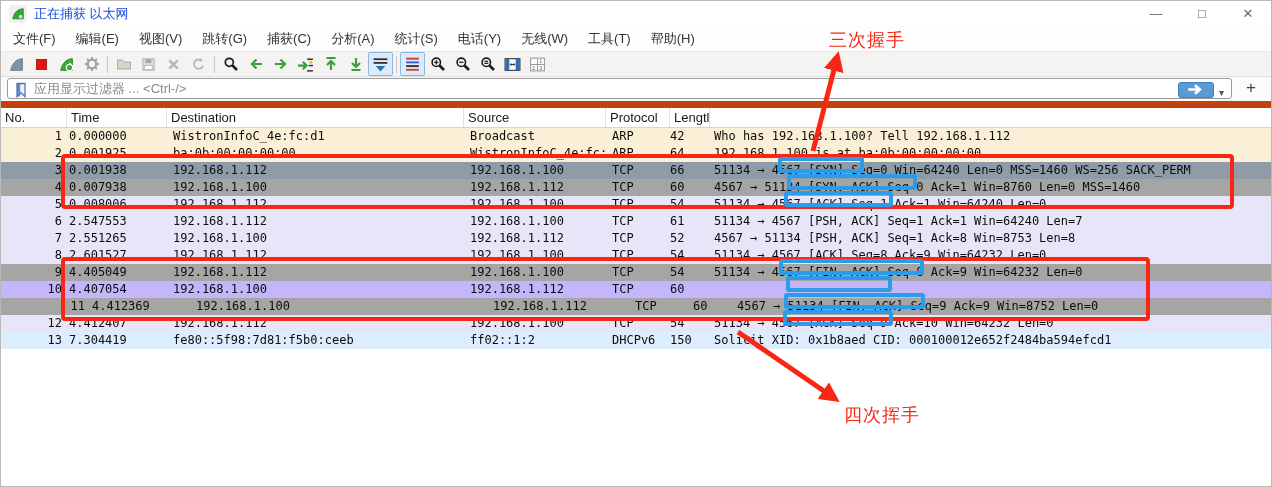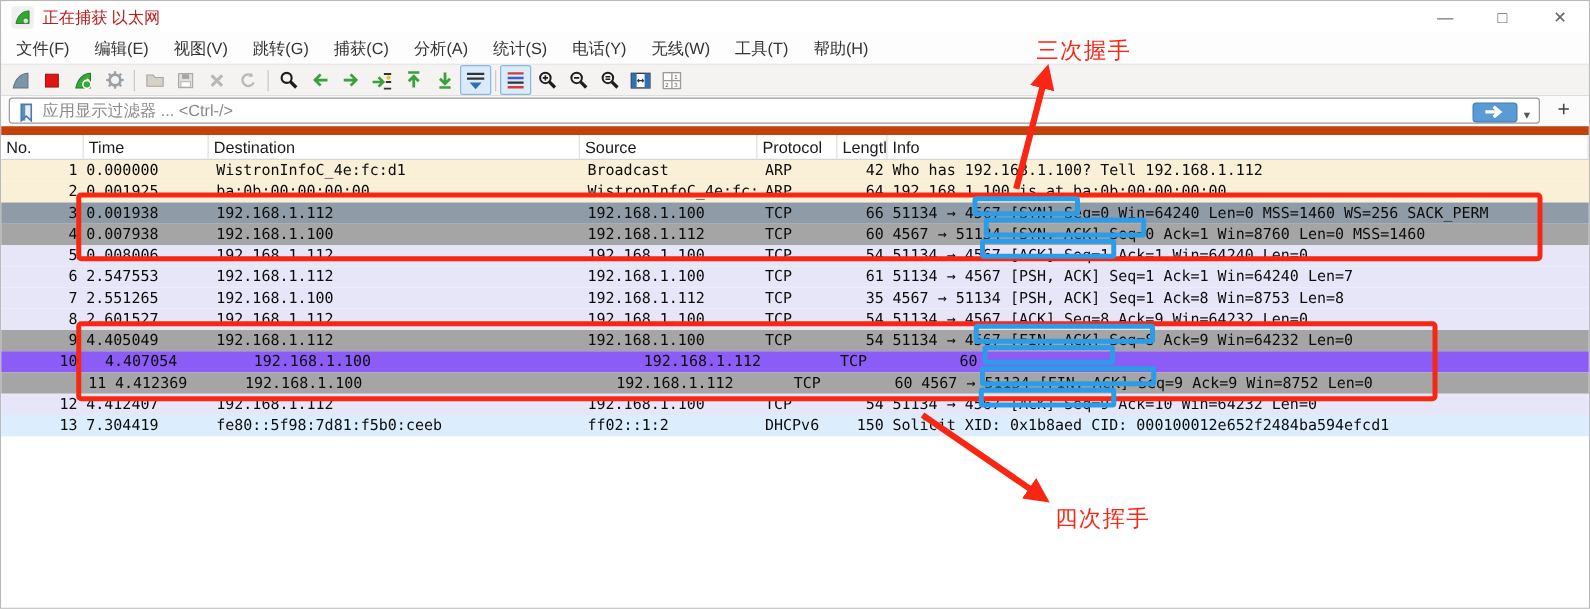--- a/index.html
+++ b/index.html
@@ -4,21 +4,21 @@
 <style>
   * { box-sizing: border-box; margin: 0; padding: 0; }
   html,body { width:1272px; height:487px; }
   body { font-family:"Liberation Sans",sans-serif; background:#fff; position:relative; overflow:hidden; }
   .window { width:1272px; height:487px; border:1px solid #b9b9b9; position:relative; background:#fff; }
 
   
   .titlebar { height:25px; display:flex; align-items:center; background:#fff; padding-left:8px; }
   .app-icon { width:18px; height:18px; display:inline-flex; align-items:center; justify-content:center;
               background:#f0f0f0; border-radius:3px; margin-right:7px; }
-  .title-text { font-size:13px; color:#b91c1c;font-family:Liberation Serif, serif; }
+  .title-text { font-size:13px; color:#1d4ed8; }
   .win-controls { margin-left:auto; display:flex; height:25px; }
   .win-btn { width:46px; height:25px; display:flex; align-items:center; justify-content:center;
              font-size:13px; color:#666; }
 
   
   .menubar { height:25px; display:flex; align-items:center; background:#fdfdfd; padding-left:2px; }
   .menu-item { font-size:13px; color:#333; padding:0 10px; height:25px; line-height:25px;text-align:center; }
 
   
   .toolbar { height:26px; background:#f4f3f2; border-top:1px solid #e8e8e8; border-bottom:1px solid #dedede;
@@ -44,21 +44,21 @@
   .grid7 { display:grid; grid-template-columns:66px 100px 297px 142px 64px 40px 1fr; }
   .pheader { height:20px; background:#fff; border-bottom:1px solid #d6d6d6; }
   .hcell { font-size:13px; color:#1a1a1a; line-height:19px; padding-left:4px; border-right:1px solid #e0e0e0;
            white-space:nowrap; overflow:hidden; }
   .prow { height:17px; font-family:"DejaVu Sans Mono",monospace; font-size:12px; line-height:17px;
           color:#0c0c0c; white-space:nowrap; }
   .prow > span { overflow:hidden; white-space:nowrap; }
   .c-no { text-align:right; padding-right:5px; }
   .c-time { padding-left:2px; }
   .c-src, .c-dst, .c-proto { padding-left:6px; }
-  .c-len { text-align:right; padding-right:3px; }
+  .c-len { padding-right:3px; }
   .c-info { padding-left:4px; }
 
   
   #overlay { position:absolute; inset:0; pointer-events:none; }
   .red-box { position:absolute; border-style:solid; border-width:4px; border-radius:4px; }
   .blue-box { position:absolute; border-style:solid; border-width:4px; border-radius:3px; }
   .ann-label { position:absolute; font-size:18px; letter-spacing:1px; }
   #arrow-svg { position:absolute; inset:0; width:100%; height:100%; }
 </style>
 </head>
@@ -309,21 +309,20 @@
   </div>
 
   <div class="packet-panel">
     <div class="pheader grid7">
         <div class="hcell">No.</div>
         <div class="hcell">Time</div>
         <div class="hcell">Destination</div>
         <div class="hcell">Source</div>
         <div class="hcell">Protocol</div>
         <div class="hcell">Lengtl</div>
-        <div class="hcell">Info</div>
       </div>
     <div class="prows">
         <div class="prow grid7" style="background: rgb(250, 240, 216);">
           <span class="c-no">1</span>
           <span class="c-time">0.000000</span>
           <span class="c-src">WistronInfoC_4e:fc:d1</span>
           <span class="c-dst">Broadcast</span>
           <span class="c-proto">ARP</span>
           <span class="c-len">42</span>
           <span class="c-info">Who has 192.168.1.100? Tell 192.168.1.112</span>
@@ -372,42 +371,42 @@
           <span class="c-proto">TCP</span>
           <span class="c-len">61</span>
           <span class="c-info">51134 → 4567 [PSH, ACK] Seq=1 Ack=1 Win=64240 Len=7</span>
         </div>
         <div class="prow grid7" style="background: rgb(231, 230, 249);">
           <span class="c-no">7</span>
           <span class="c-time">2.551265</span>
           <span class="c-src">192.168.1.100</span>
           <span class="c-dst">192.168.1.112</span>
           <span class="c-proto">TCP</span>
-          <span class="c-len">35</span>
+          <span class="c-len">52</span>
           <span class="c-info">4567 → 51134 [PSH, ACK] Seq=1 Ack=8 Win=8753 Len=8</span>
         </div>
         <div class="prow grid7" style="background: rgb(231, 230, 249);">
           <span class="c-no">8</span>
           <span class="c-time">2.601527</span>
           <span class="c-src">192.168.1.112</span>
           <span class="c-dst">192.168.1.100</span>
           <span class="c-proto">TCP</span>
           <span class="c-len">54</span>
           <span class="c-info">51134 → 4567 [ACK] Seq=8 Ack=9 Win=64232 Len=0</span>
         </div>
         <div class="prow grid7" style="background: rgb(165, 165, 165);">
           <span class="c-no">9</span>
           <span class="c-time">4.405049</span>
           <span class="c-src">192.168.1.112</span>
           <span class="c-dst">192.168.1.100</span>
           <span class="c-proto">TCP</span>
           <span class="c-len">54</span>
           <span class="c-info">51134 → 4567 [FIN, ACK] Seq=8 Ack=9 Win=64232 Len=0</span>
         </div>
-        <div class="prow grid7" style="background: #8b5cf6; gap: 15px;">
+        <div class="prow grid7" style="background: #c4b5fd;">
           <span class="c-no">10</span>
           <span class="c-time">4.407054</span>
           <span class="c-src">192.168.1.100</span>
           <span class="c-dst">192.168.1.112</span>
           <span class="c-proto">TCP</span>
           <span class="c-len">60</span>
         </div>
         <div class="prow grid7" style="background: rgb(165, 165, 165); padding-left: 23px;">
           <span class="c-no">11</span>
           <span class="c-time">4.412369</span>

